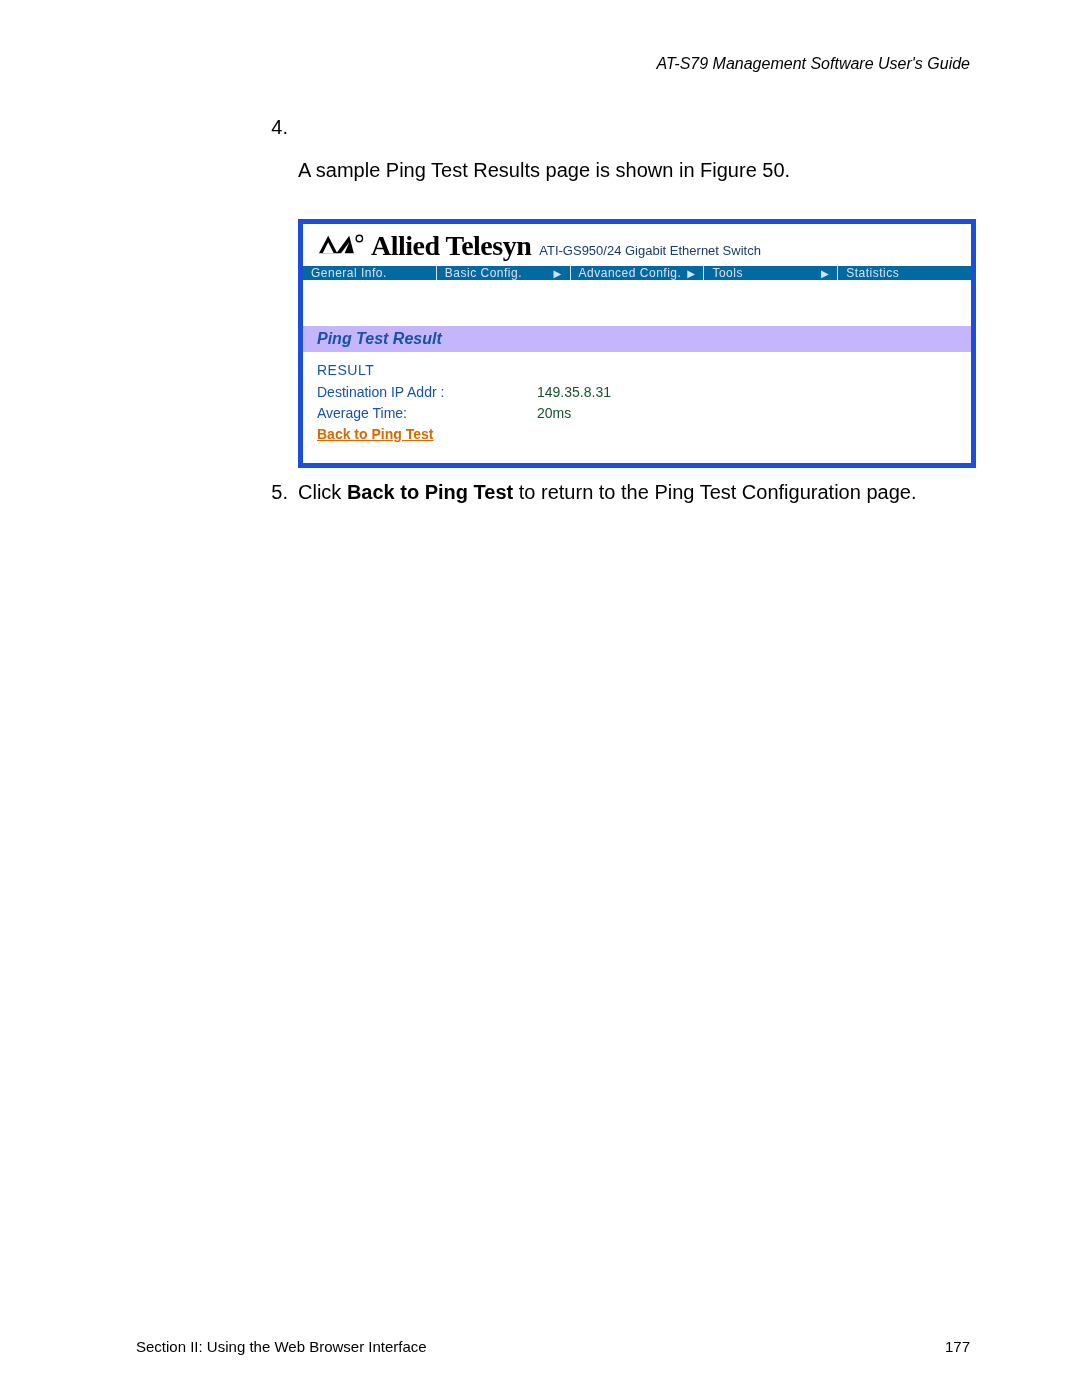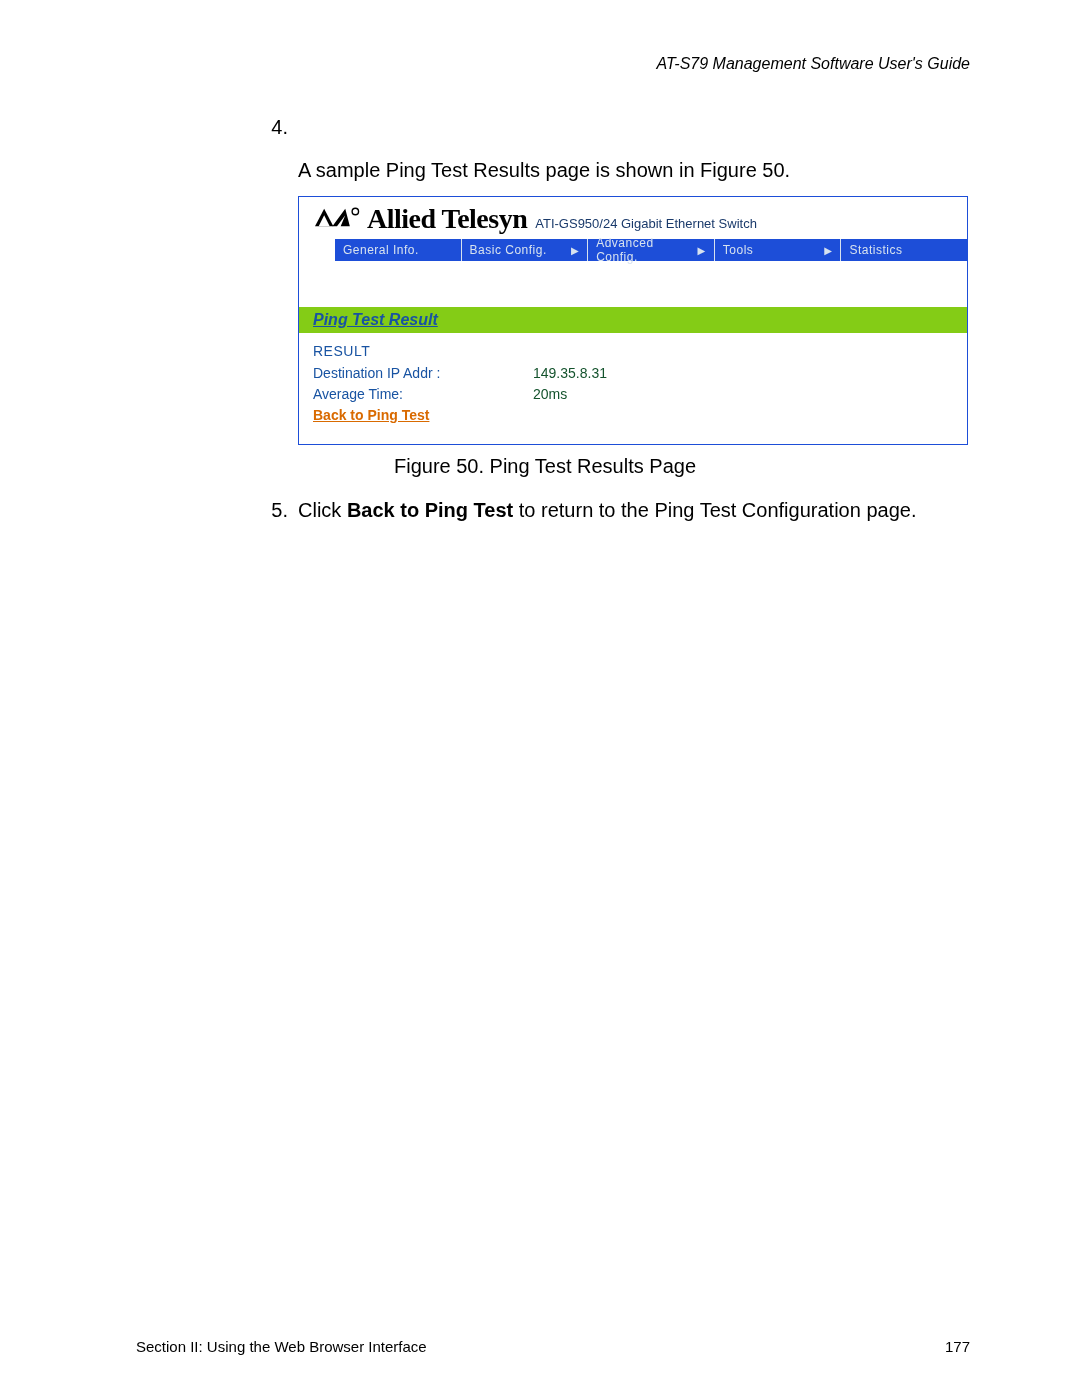--- a/index.html
+++ b/index.html
@@ -40,29 +40,29 @@
     flex-shrink: 0;
     margin-left: 140px;
   }
   .step-body {
     flex: 1;
   }
   .step-cont {
     margin-left: 178px;
     font-size: 20px;
     line-height: 1.45;
-    margin-bottom: 11px;
+    margin-bottom: 34px;
   }
   .bold { font-weight: bold; }
 
   
   .shot {
     margin-left: 178px;
     width: 668px;
-    border: 1px solid #1d4ed8;
+    border: 5px solid #1d4ed8;
     background: #fff;
     margin-bottom: 10px;
   }
   .shot-head {
     display: flex;
     align-items: baseline;
     padding: 6px 14px 4px 14px;
   }
   .brand-mark {
     width: 48px;
@@ -79,49 +79,47 @@
     white-space: nowrap;
   }
   .prod-sub {
     font-size: 13px;
     color: #1a3a6b;
     white-space: nowrap;
     text-align: right;
   }
   .menubar {
     display: flex;
-    background: #1d4ed8;
+    background: #0369a1;
     color: #d7e2ef;
     font-size: 12px;
-    height: 22px;
-    margin-left: 36px;
+    height: 14px;
   }
   .menubar .mitem {
     flex: 1;
     display: flex;
     align-items: center;
     padding: 0 8px;
     border-right: 1px solid #d7e2ef;
     letter-spacing: 0.5px;
     justify-content: space-between;
   }
   .menubar .mitem:last-child { border-right: none; }
   .chev {
     font-size: 10px;
     color: #d7e2ef;
   }
   .panel-pad { height: 46px; }
   .panel-title {
-    background: #84cc16;
+    background: #c4b5fd;
     color: #1853a2;
     font-weight: bold;
     font-style: italic;
     font-size: 16px;
     padding: 4px 14px;
-    text-decoration: underline;
   }
   .result-block {
     padding: 10px 14px 20px 14px;
   }
   .result-heading {
     color: #1853a2;
     font-size: 14px;
     letter-spacing: 0.5px;
     margin-bottom: 4px;
   }
@@ -210,21 +208,20 @@
         <div class="kv-val">149.35.8.31</div>
       </div>
       <div class="kv-row">
         <div class="kv-label">Average Time:</div>
         <div class="kv-val">20ms</div>
       </div>
       <a class="back-link">Back to Ping Test</a>
     </div>
   </div>
 
-  <div class="fig-cap">Figure 50. Ping Test Results Page</div>
 
   <div class="step">
     <div class="step-num">5.</div>
     <div class="step-body">
       <span>Click </span><span class="bold">Back to Ping Test</span><span> to return to the Ping Test Configuration page.</span>
     </div>
   </div>
 
   <div class="footer">
     <span>Section II: Using the Web Browser Interface</span>

